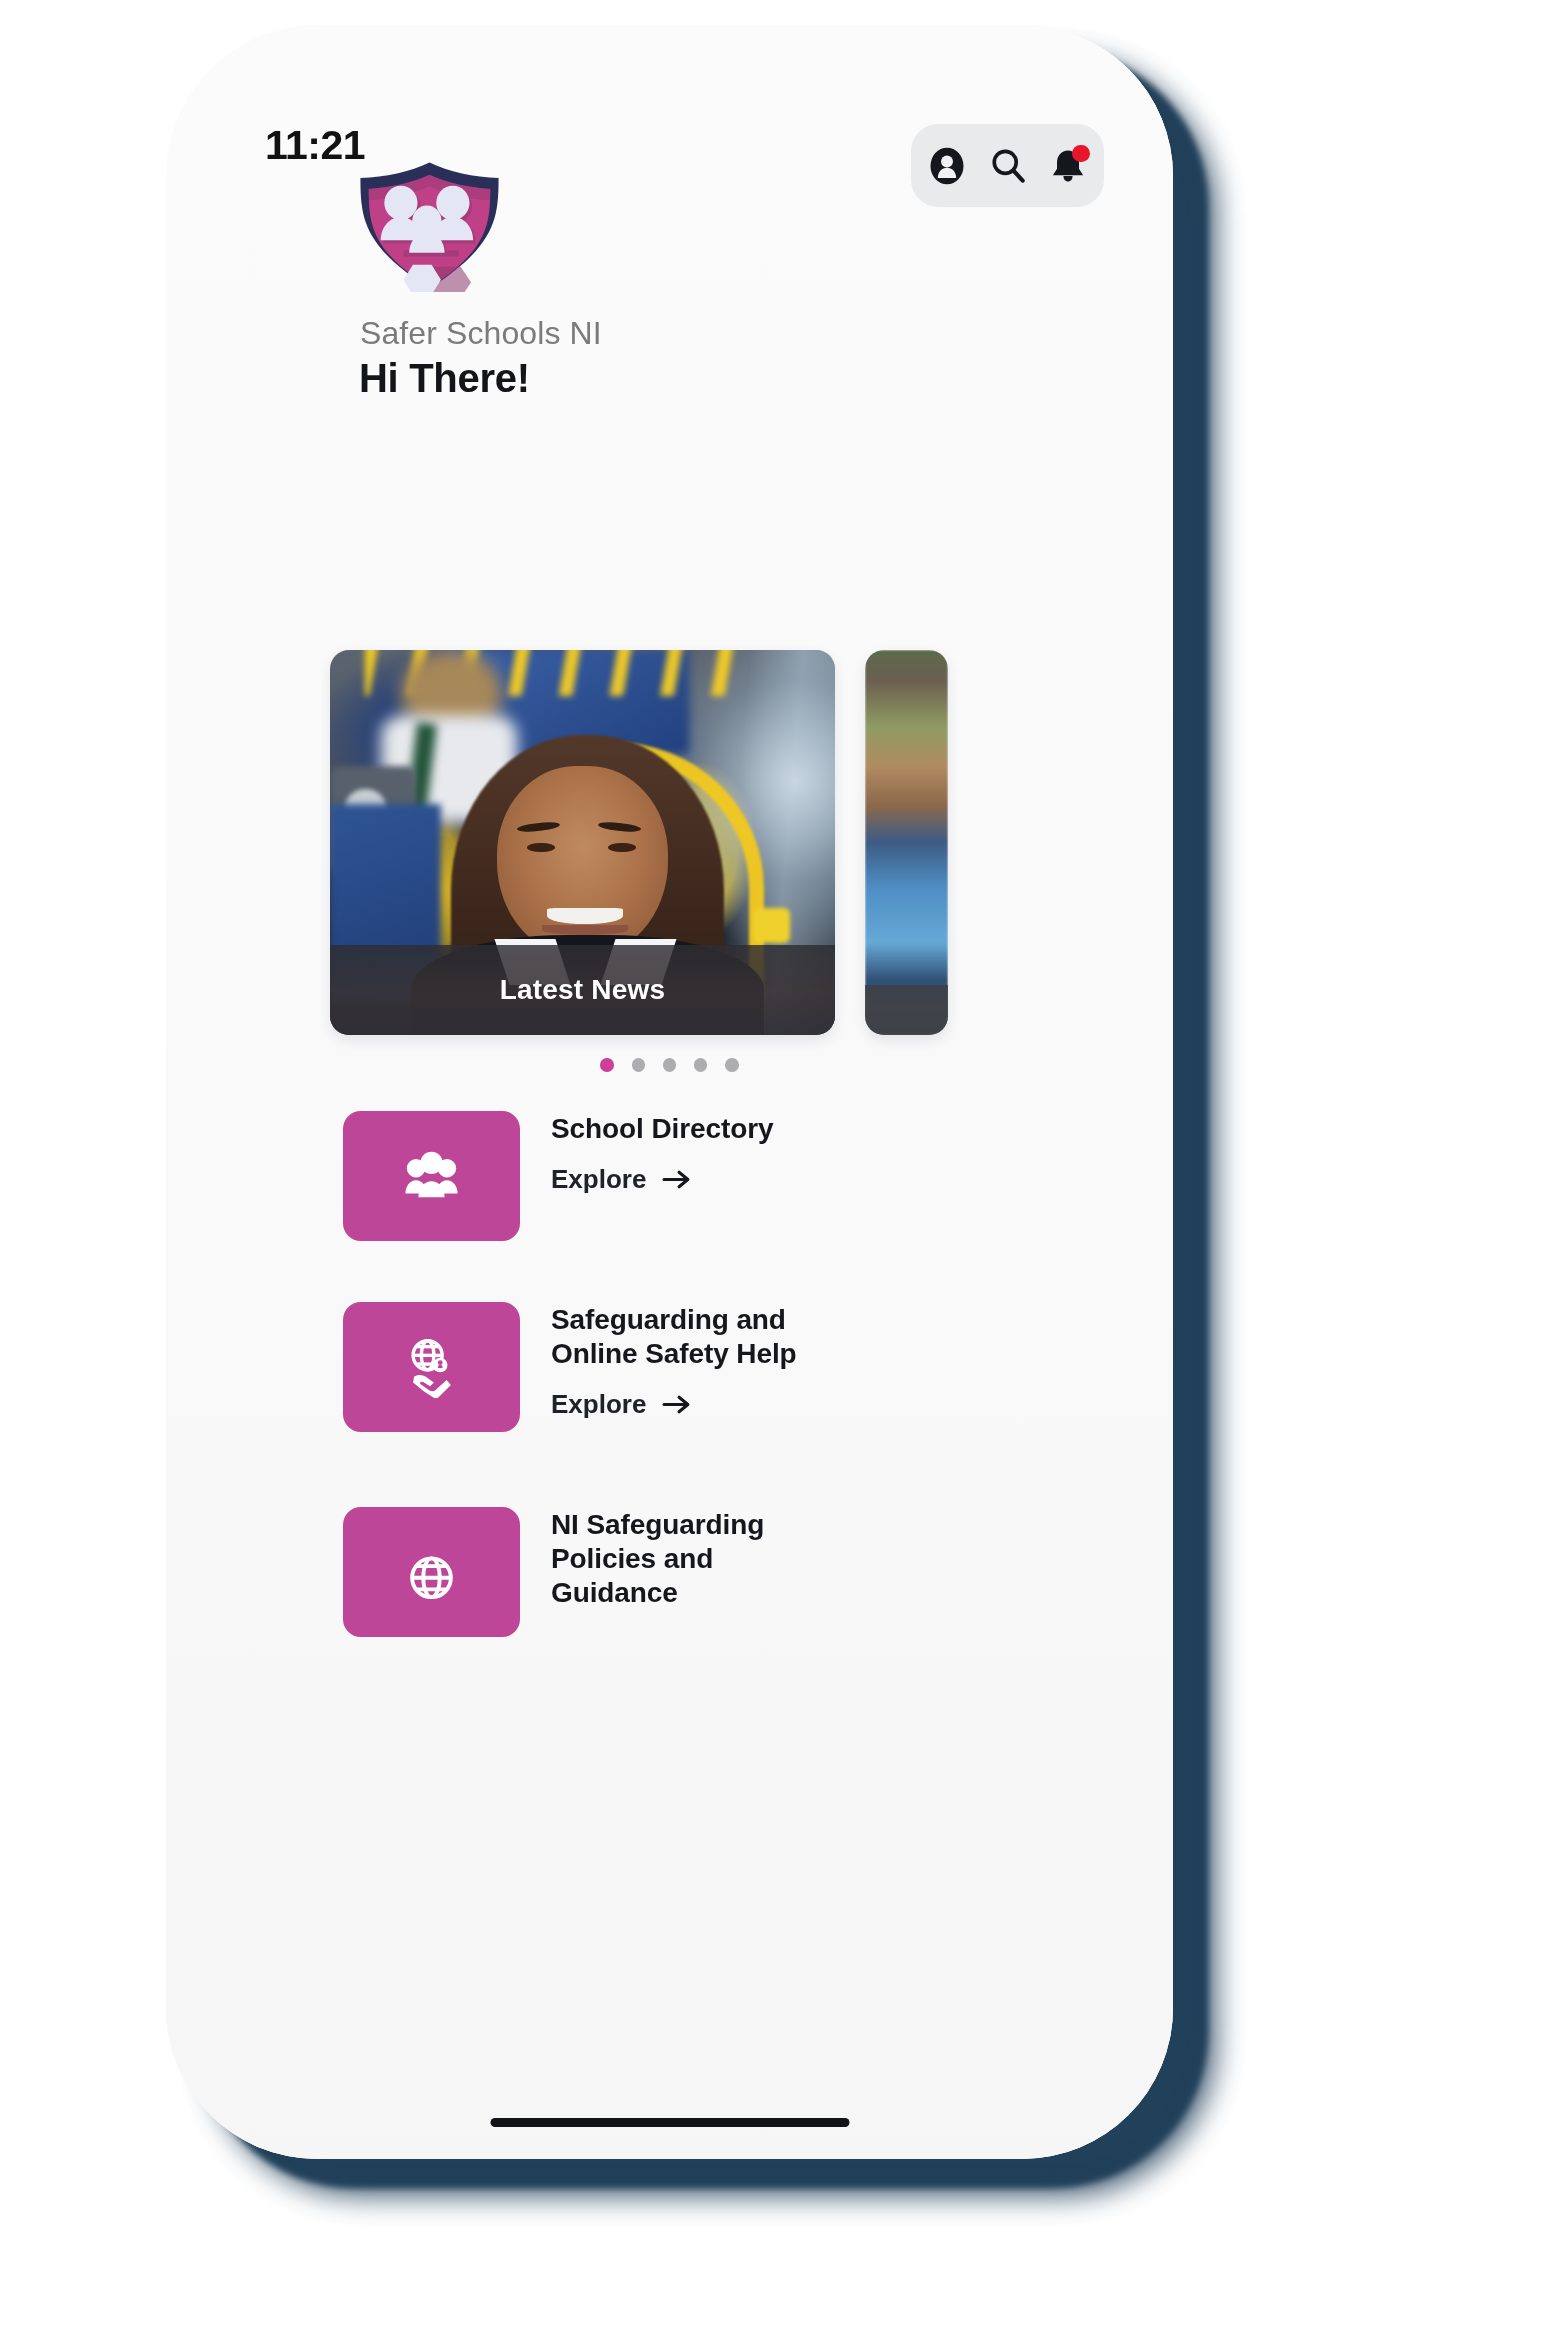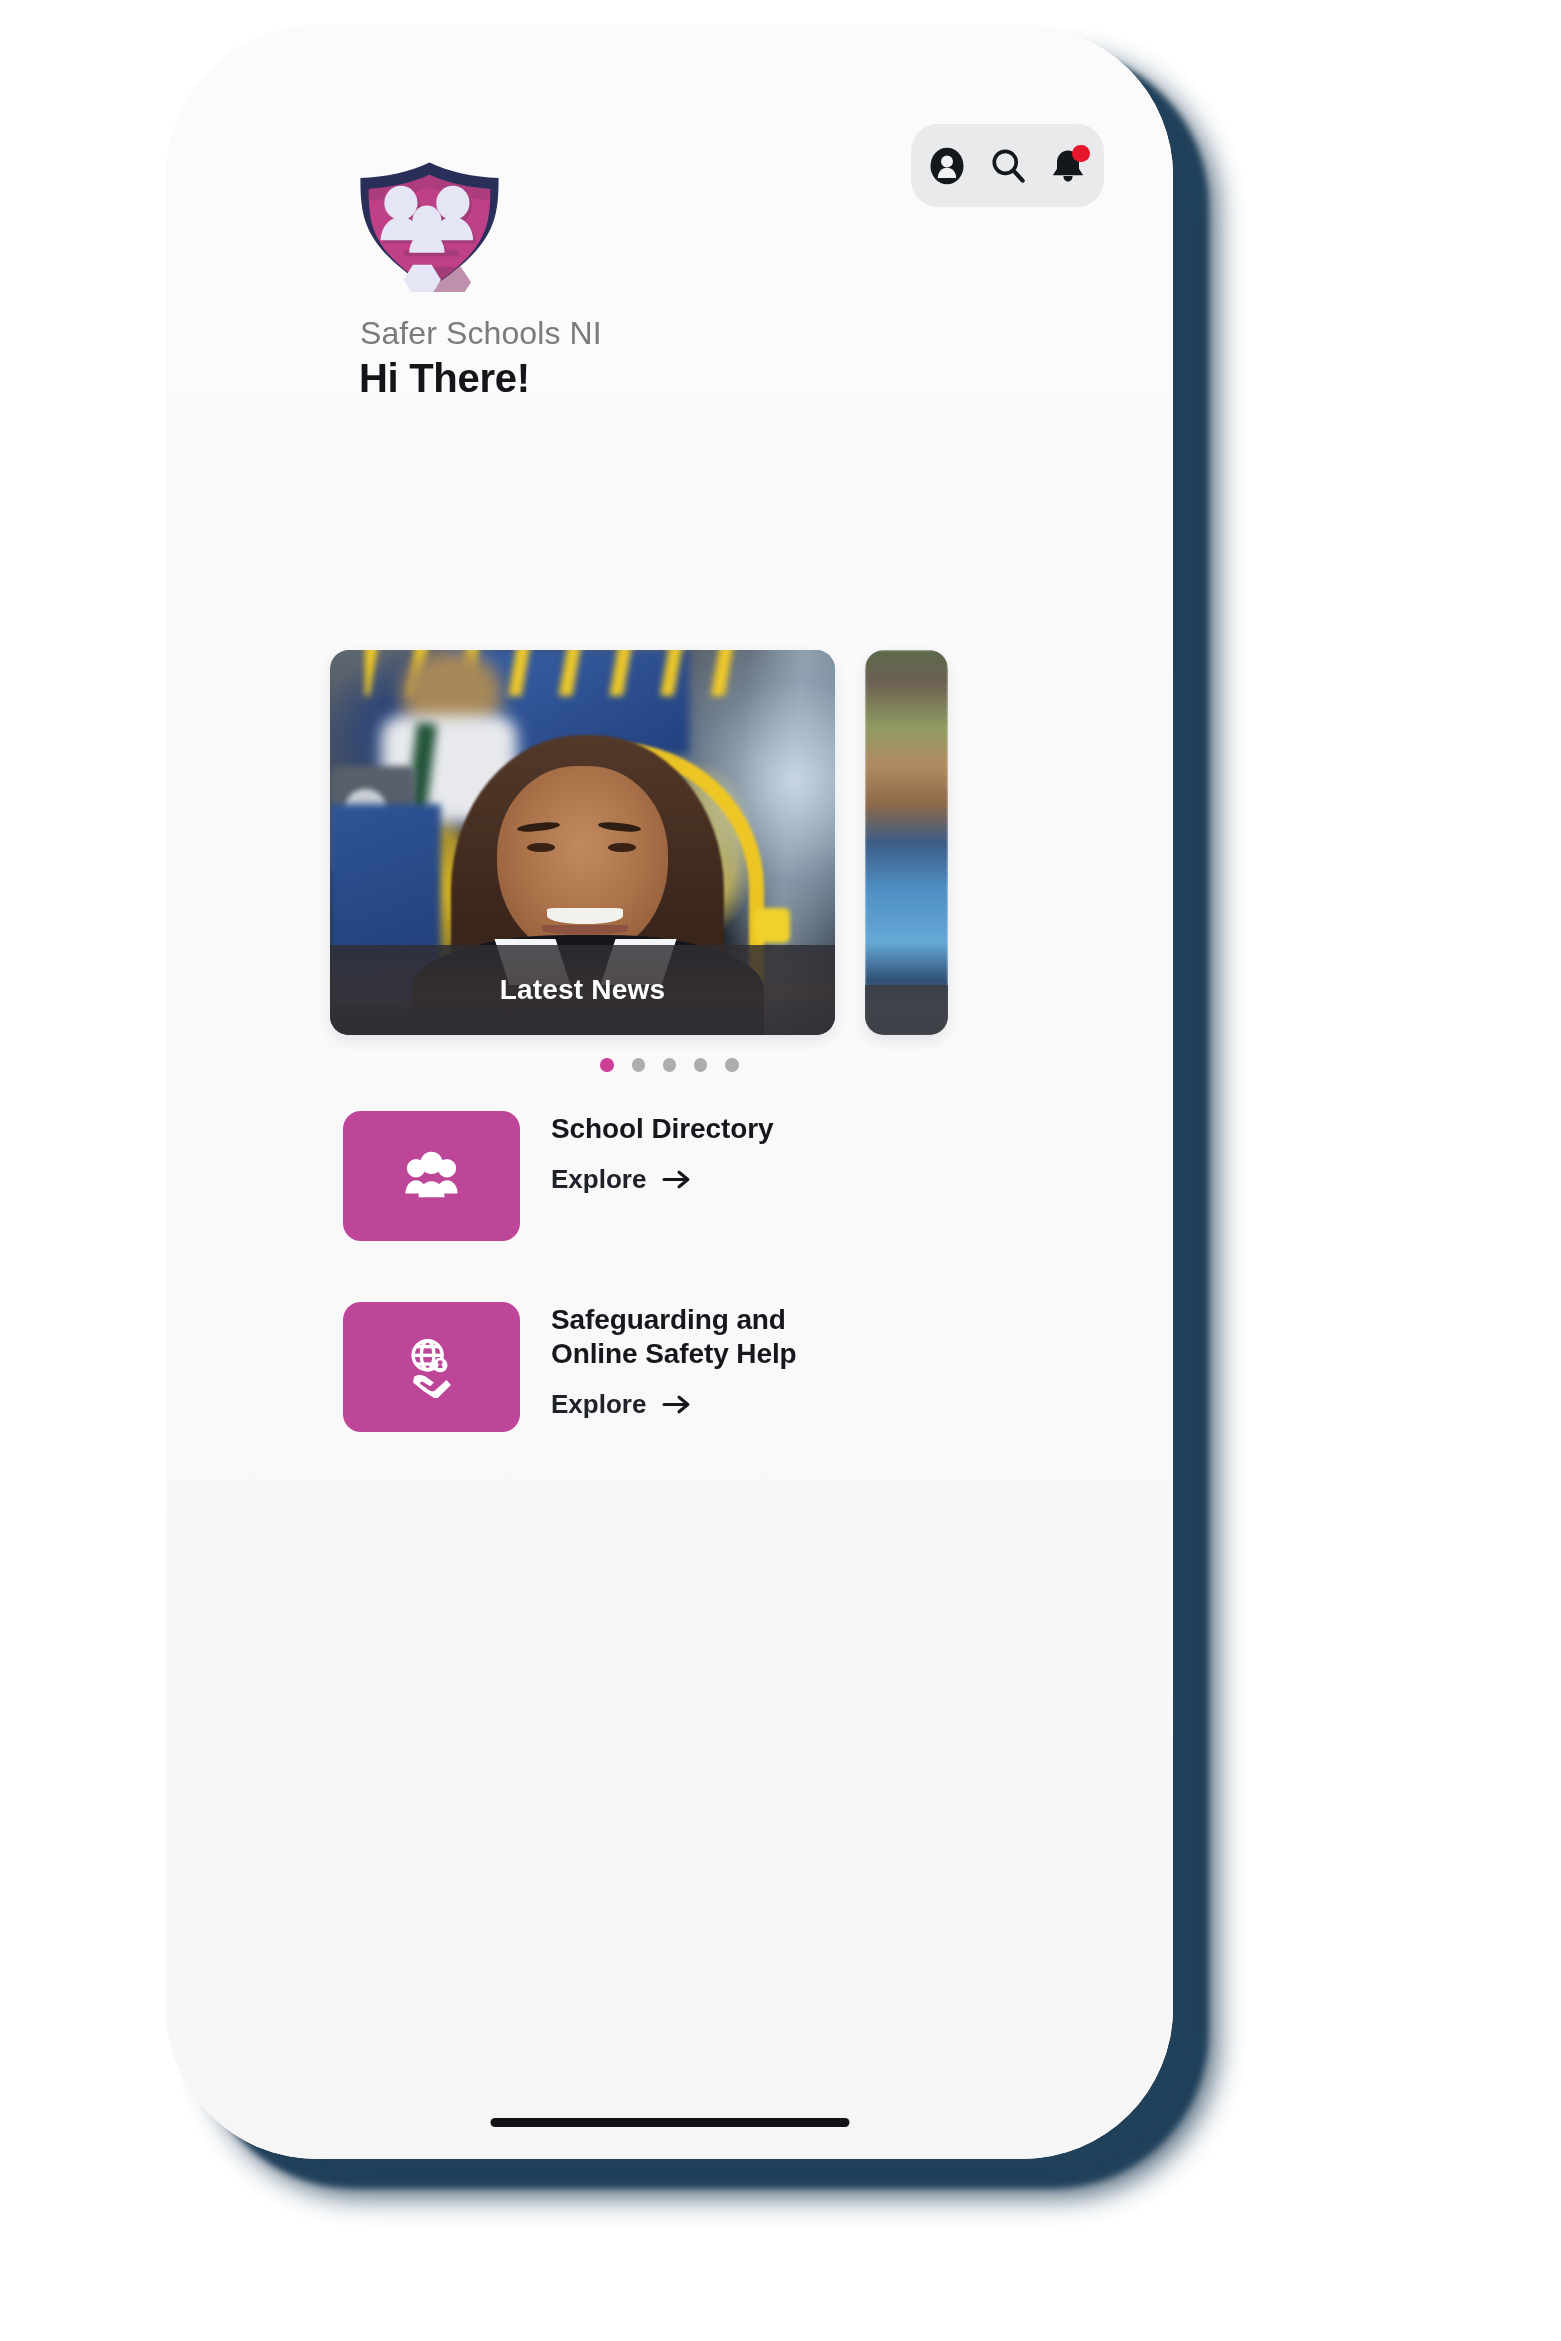--- a/index.html
+++ b/index.html
@@ -480,20 +480,41 @@
 <body>
 
 <div id="stage">
 
   <div class="device-shadow"></div>
   <div class="device-shadow s2"></div>
 
   <div class="phone">
     <div class="screen">
 
+      <div class="statusbar">
+        <div class="status-time">11:21</div>
+        <div class="status-icons">
+          <span class="sig">
+              <i></i>
+              <i></i>
+              <i></i>
+              <i></i>
+            </span>
+          <span class="wifi">
+            <svg viewBox="0 0 58 46" width="30" height="24">
+              <path d="M29 7 C14 7 4 16 2 19 l7 8 C12 24 19 18 29 18 s17 6 20 9 l7-8 C54 16 44 7 29 7 Z" fill="#14171c"></path>
+              <path d="M29 22 C21 22 15 26 12 30 l7 8 C21 35 24 32 29 32 s8 3 10 6 l7-8 C43 26 37 22 29 22 Z" fill="#14171c"></path>
+              <path d="M29 36 l-8 6 8 7 8 -7 Z" fill="#14171c"></path>
+            </svg>
+          </span>
+          <span class="batt">
+              <b></b>
+            </span>
+        </div>
+      </div>
 
       <div class="logo-wrap">
         <svg viewBox="0 0 310 255">
           <path d="M155 6 C118 24 70 34 22 36 c0 78 6 131 133 213 C282 167 288 114 288 36 240 34 192 24 155 6 Z" fill="#2a2f5a"></path>
           <path d="M155 30 C121 46 79 55 38 57 c0 70 6 118 117 190 C266 175 272 127 272 57 231 55 189 46 155 30 Z" fill="#c04088"></path>
           <path d="M155 30 C121 46 79 55 38 57 c0 8 0 15 .3 22 C80 77 122 68 155 52 c33 16 75 25 116 27 .3 -7 .3 -14 .3 -22 -41 -2 -83 -11 -116.3 -27 Z" fill="#9b3a74" opacity=".55"></path>
           <g fill="#8e3a6e" opacity=".55">
             <ellipse cx="105" cy="90" rx="32" ry="33"></ellipse>
             <path d="M66 162 c0 -25 17 -45 39 -45 s39 20 39 45 z"></path>
             <ellipse cx="205" cy="90" rx="32" ry="33"></ellipse>
@@ -635,20 +656,36 @@
               <span class="arw">
                 <svg viewBox="0 0 58 40" width="30" height="21">
                   <line x1="4" y1="20" x2="48" y2="20" stroke="#16171c" stroke-width="6" stroke-linecap="round"></line>
                   <polyline points="33,6 50,20 33,34" fill="none" stroke="#16171c" stroke-width="6" stroke-linecap="round" stroke-linejoin="round"></polyline>
                 </svg>
               </span>
             </div>
           </div>
         </div>
 
+        <div class="row r3" style="margin-top:28px;">
+          <div class="tile">
+            <svg viewBox="0 0 140 130" width="69" height="63">
+              <g fill="none" stroke="#ffffff" stroke-width="8">
+                <circle cx="70" cy="78" r="40"></circle>
+                <ellipse cx="70" cy="78" rx="17" ry="40"></ellipse>
+                <line x1="30" y1="78" x2="110" y2="78"></line>
+                <line x1="38" y1="54" x2="102" y2="54"></line>
+                <line x1="38" y1="102" x2="102" y2="102"></line>
+              </g>
+            </svg>
+          </div>
+          <div class="row-text">
+            <div class="row-title">NI Safeguarding Policies and Guidance</div>
+          </div>
+        </div>
 
       </div>
 
       <div class="home-bar"></div>
 
     </div>
   </div>
 </div>
 
 

